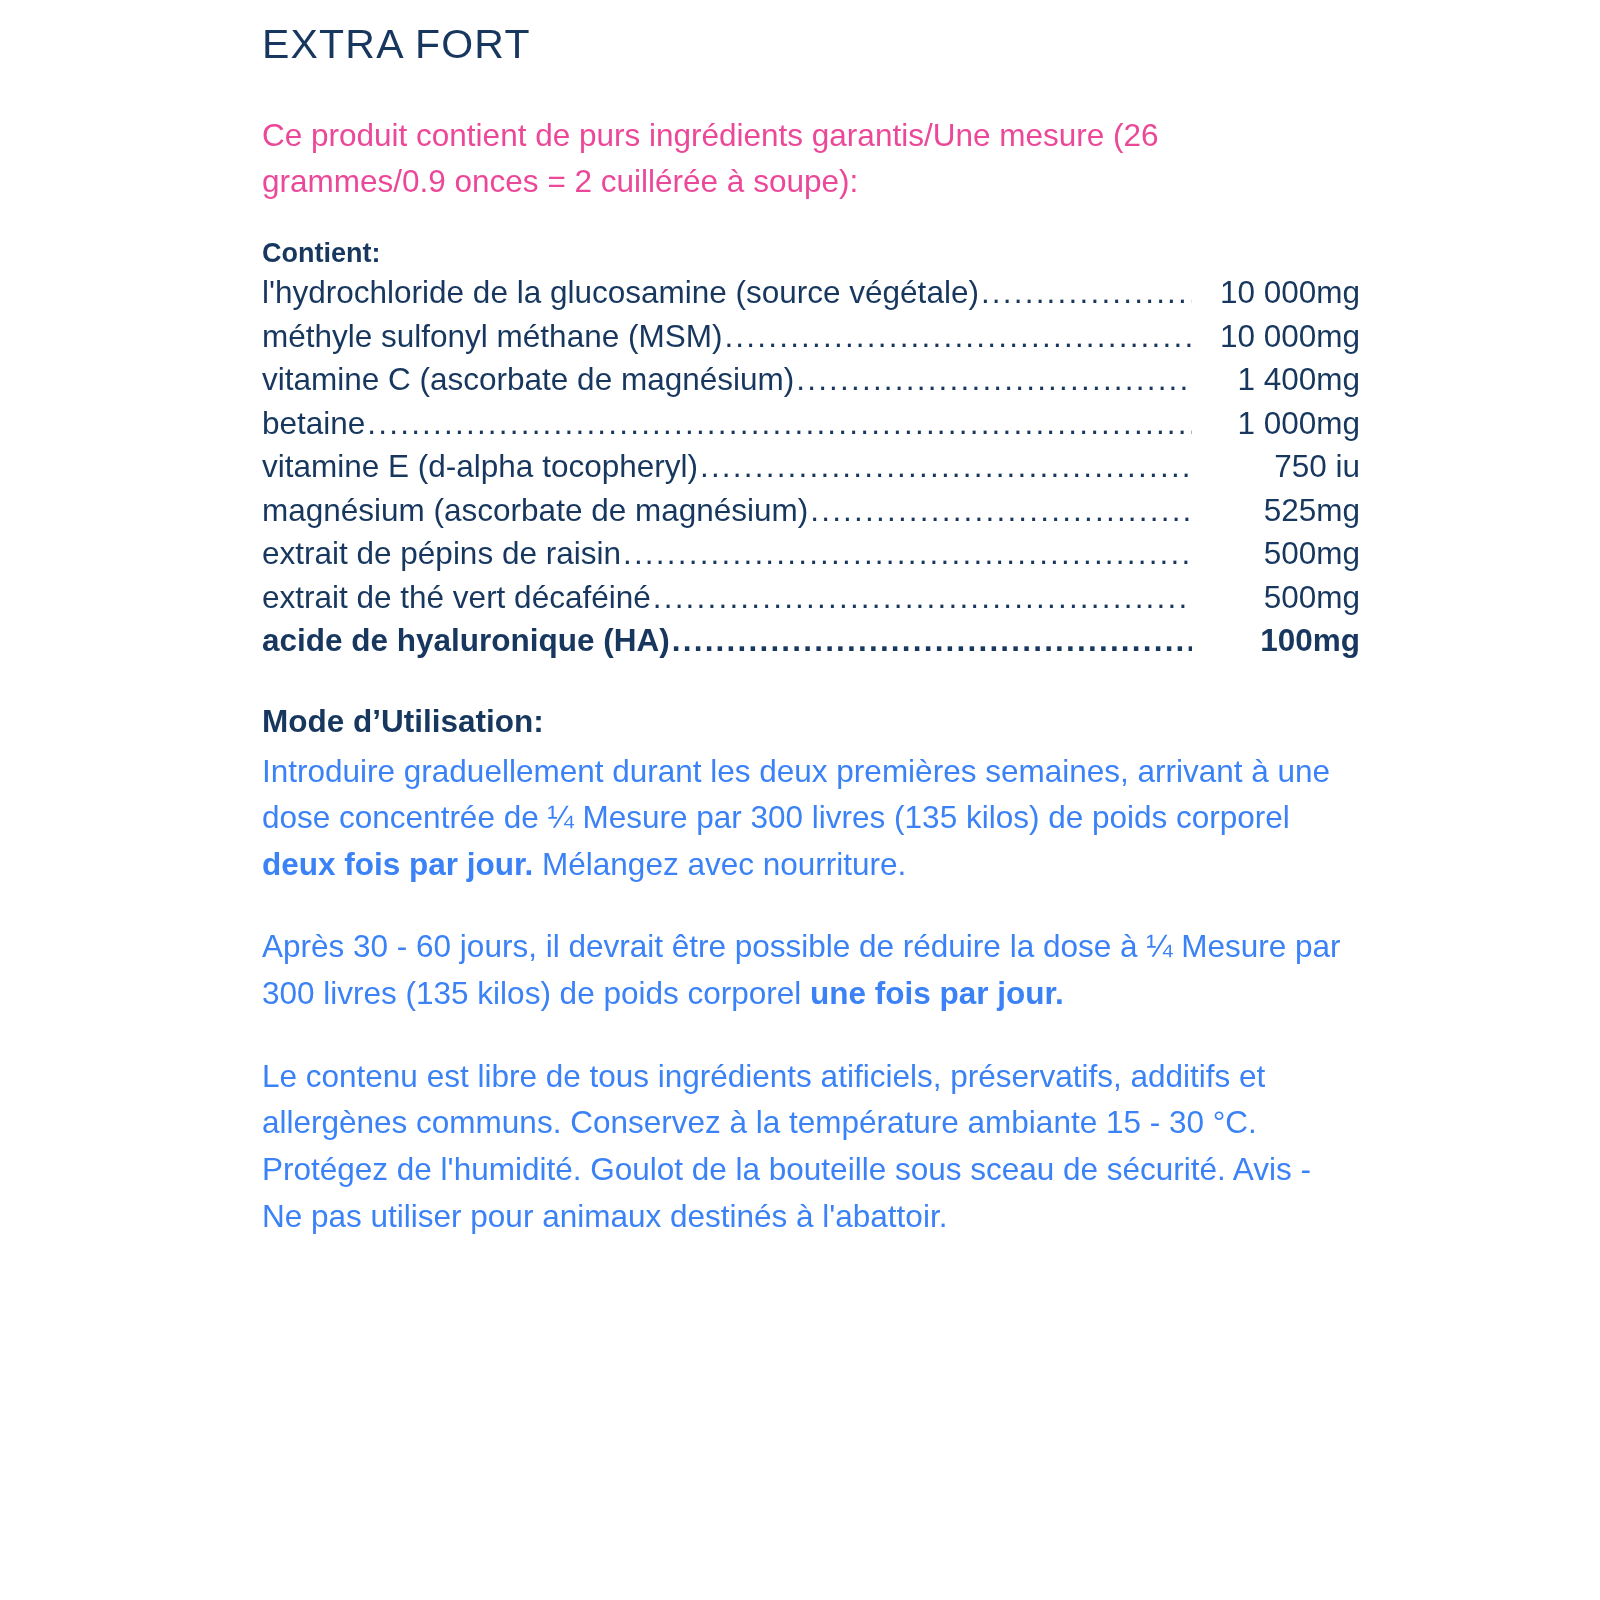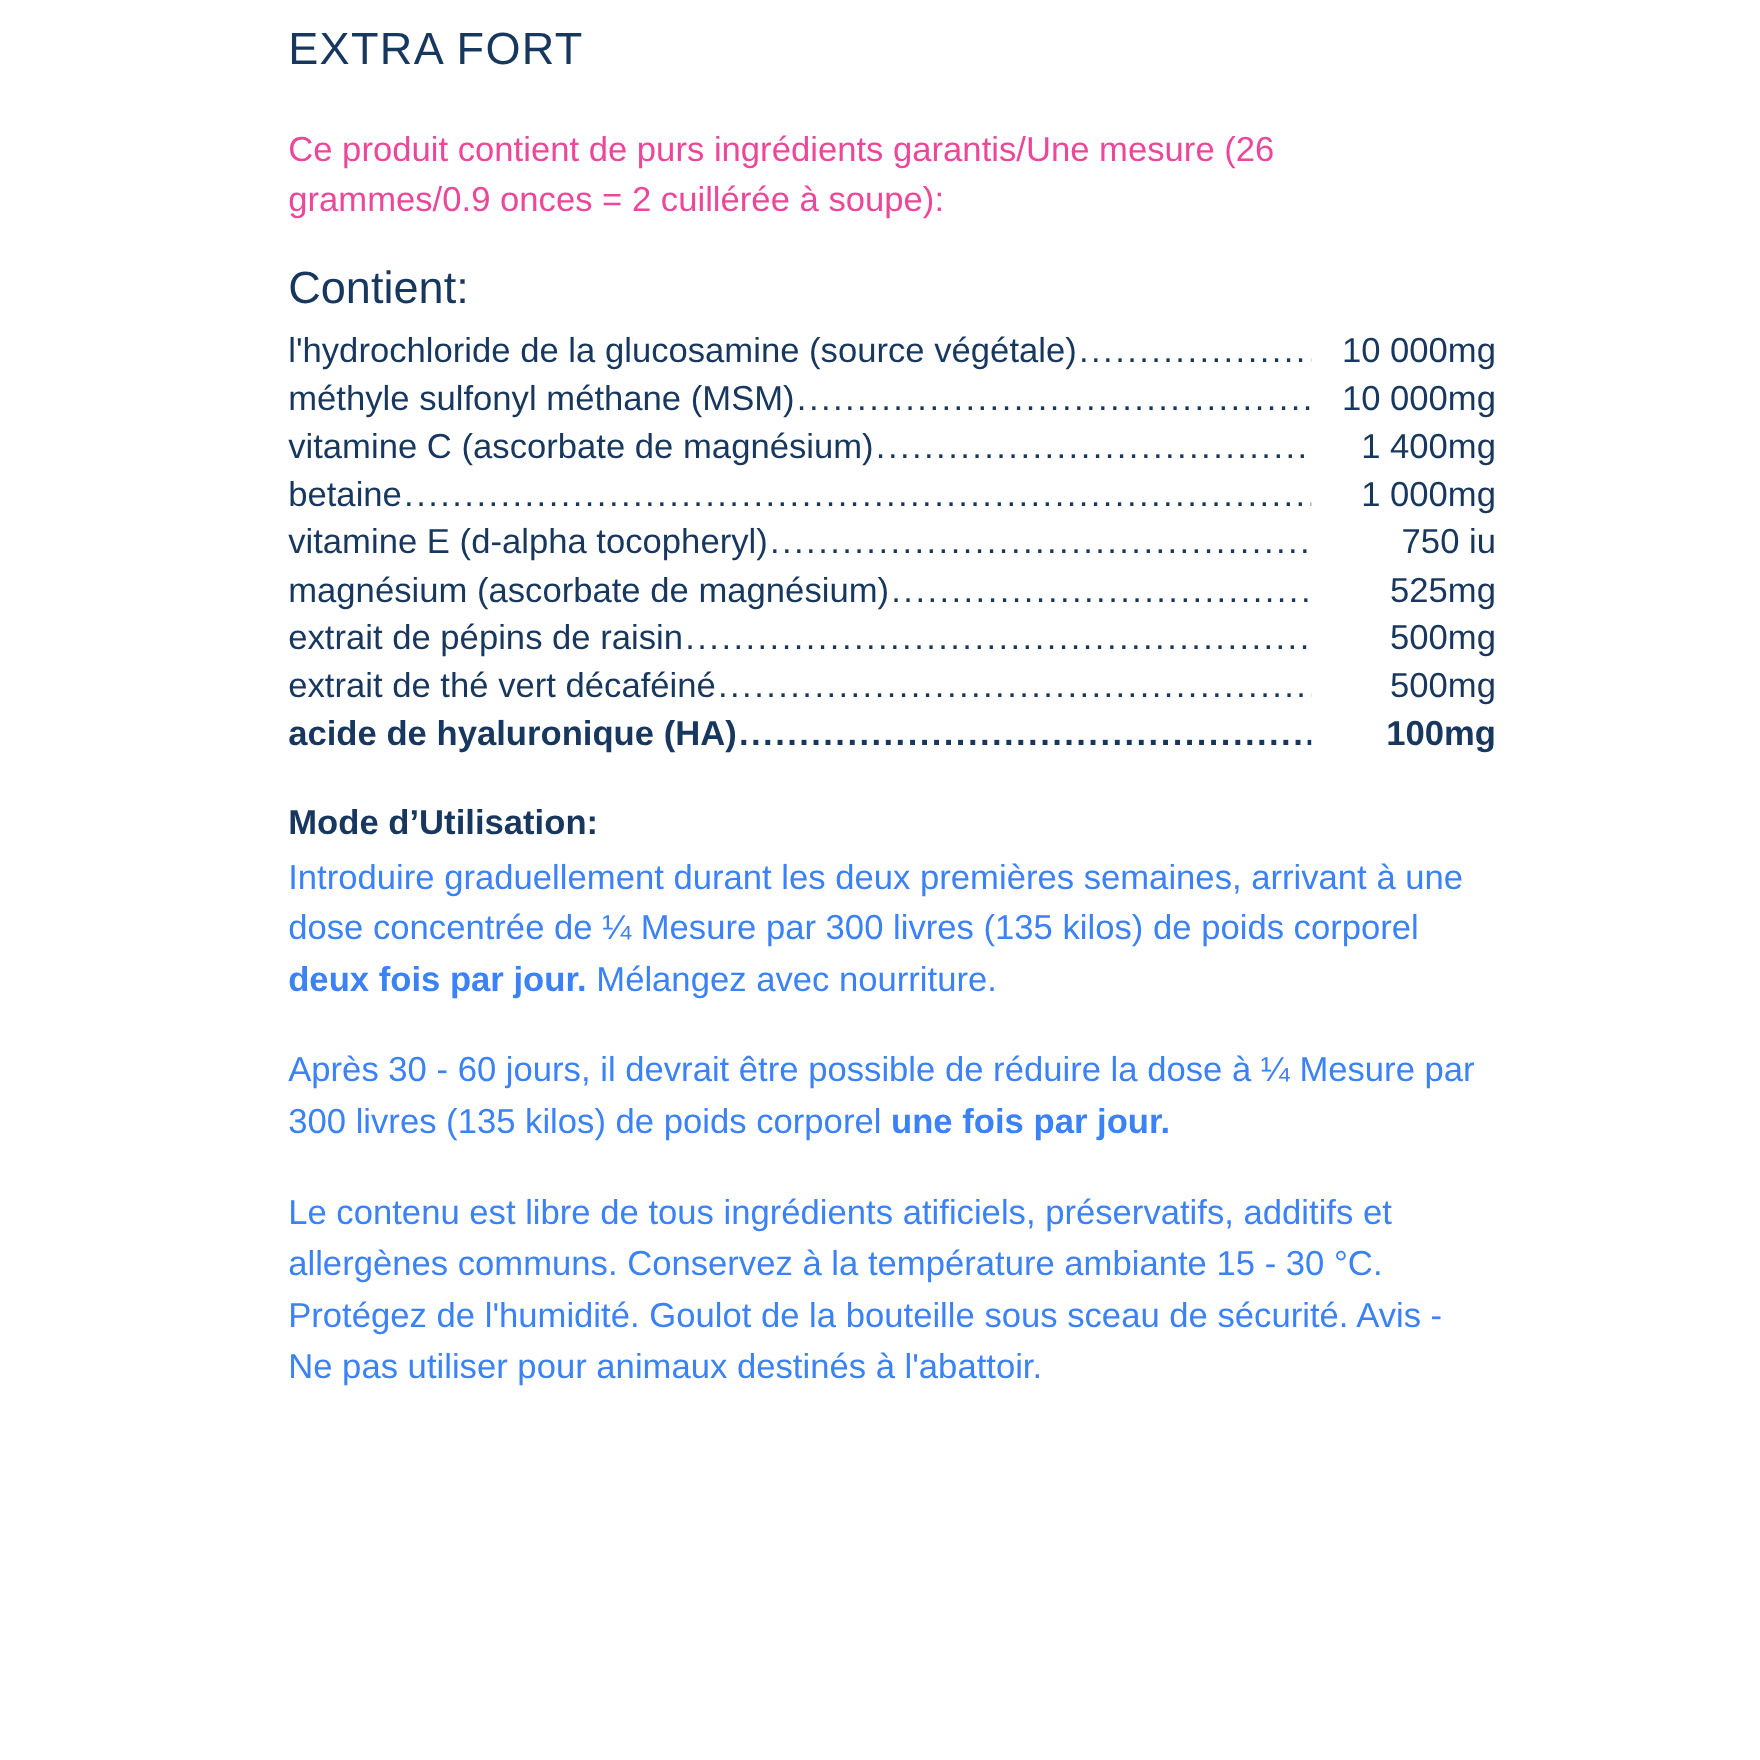--- a/index.html
+++ b/index.html
@@ -39,28 +39,28 @@
     color: #17375e;
   }
   .intro {
     font-size: 31.5px;
     line-height: 1.45;
     margin-top: 46px;
     max-width: 960px;
     color: #ec4899;
   }
   .section-head {
-    font-size: 41px;
-    font-weight: normal;
+    font-size: 27px;
+    font-weight: bold;
     margin-top: 34px;
     margin-bottom: 2px;
     color: #17375e;
   }
   .ing-list {
-    margin-top: 12px;
+    margin-top: 2px;
   }
   .ing-row {
     display: flex;
     align-items: baseline;
     font-size: 31.5px;
     line-height: 1.38;
     color: #17375e;
     white-space: nowrap;
   }
   .ing-row.bold {

